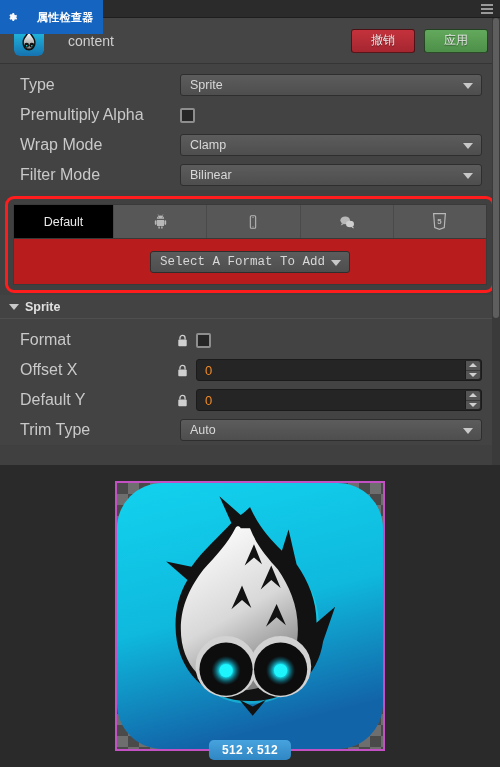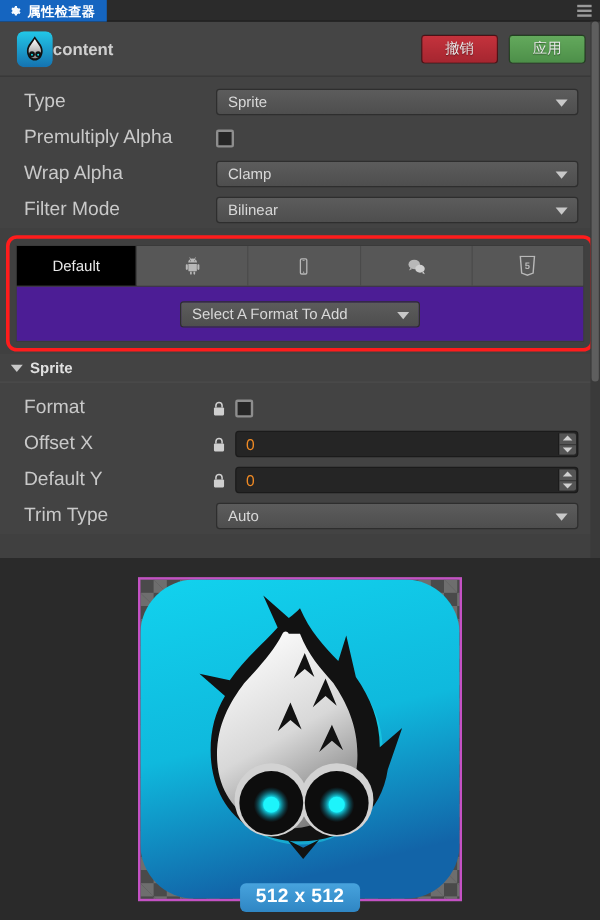--- a/index.html
+++ b/index.html
@@ -11,40 +11,40 @@
   }
   .app { position: relative; width: 500px; height: 767px; background: #404040; }
 
   
   .titlebar {
     position: relative; height: 18px; background: #2b2b2b;
     display: flex; align-items: stretch;
     border-bottom: 1px solid #1e1e1e;
   }
   .panel-tab {
-    display: flex; align-items: center; gap: 5px;
-    background: #1565c0; padding: 0 9px 0 7px; height: 18px;
+    display: flex; align-items: center; gap: 19px;
+    background: #1565c0; padding: 0 9px 0 7px; height: 34px;
   }
   .panel-tab .label { color: #ffffff; font-size: 11px; font-weight: bold; letter-spacing: .3px; }
   .gear { width: 11px; height: 11px; flex: none; display:block; }
   .titlebar-spacer { flex: 1; }
   .hamburger {
     width: 22px; display: flex; flex-direction: column; justify-content: center;
     align-items: center; gap: 2px; padding-right: 4px;
   }
   .hamburger i { display: block; width: 12px; height: 2px; background: #9a9a9a; }
 
   
   .header {
     height: 46px; background: #454545;
     display: flex; align-items: center; padding: 0 12px 0 14px;
     border-bottom: 1px solid #353535;
   }
   .asset-icon { width: 30px; height: 30px; border-radius: 6px; flex: none; display:block; }
-  .asset-name { color: #cfcfcf; font-size: 14px; font-weight: bold; margin-left: 0; flex: 1; }
+  .asset-name { color: #cfcfcf; font-size: 14px; font-weight: normal; margin-left: 24px; flex: 1; }
   .btn {
     height: 24px; min-width: 64px; border-radius: 3px; font-size: 12px;
     color: #e8e8e8; border: 1px solid rgba(0,0,0,.55);
     display: flex; align-items: center; justify-content: center;
     cursor: pointer; margin-left: 9px; padding: 0 10px;
     text-shadow: 0 1px 1px rgba(0,0,0,.45);
   }
   .btn-danger  { background: linear-gradient(#c4323c, #a52630); }
   .btn-success { background: linear-gradient(#63a95c, #4d8f49); }
 
@@ -102,21 +102,21 @@
   .fmt-block { background: #4b4b4b; border: 1px solid #3a3a3a; }
   .fmt-tabs { display: flex; height: 34px; border-bottom: 1px solid #393939; }
   .fmt-tab {
     flex: 1; display: flex; align-items: center; justify-content: center;
     cursor: pointer; background: #575757; border-right: 1px solid #4a4a4a;
     color: #d6d6d6; font-size: 12.5px;
   }
   .fmt-tab:last-child { border-right: none; }
   .fmt-tab.active { background: #000000; color: #e9e9e9; flex: 0 0 100px; }
   .fmt-tab svg { display:block; }
-  .fmt-body { height: 45px; display: flex; align-items: center; justify-content: center; background: #4c1d95; }
+  .fmt-body { height: 45px; display: flex; align-items: center; justify-content: center; background: #b91c1c; font-family: Liberation Mono, monospace; }
   .fmt-body .select { flex: 0 0 200px; }
 
   
   .section {
     height: 24px; display: flex; align-items: center; padding-left: 9px;
     background: #434343; border-bottom: 1px solid #4f4f4f; margin-top: 2px;
   }
   .sec-arrow { width:0;height:0;border-left:5px solid transparent;border-right:5px solid transparent;border-top:6px solid #c8c8c8; margin-right:6px; }
   .sec-title { color: #e0e0e0; font-size: 12.5px; font-weight: bold; }
 
@@ -130,21 +130,21 @@
     background-image:
       linear-gradient(45deg,#6e6e6e 25%,transparent 25%,transparent 75%,#6e6e6e 75%),
       linear-gradient(45deg,#6e6e6e 25%,transparent 25%,transparent 75%,#6e6e6e 75%);
     background-size: 22px 22px; background-position: 0 0, 11px 11px;
     background-color: #4a4a4a;
   }
   .img-frame svg { display: block; width: 100%; height: 100%; }
   .size-badge {
     position: absolute; left: 50%; bottom: -11px; transform: translateX(-50%);
     background: linear-gradient(#47a3dd,#2f86c4); color: #ffffff;
-    font-size: 16px; font-weight: bold; padding: 3px 13px; border-radius: 5px;
+    font-size: 12px; font-weight: bold; padding: 3px 13px; border-radius: 5px;
     white-space: nowrap; letter-spacing: .3px;
   }
 
   
   .scrollbar {
     position: absolute; right: 0; top: 18px; width: 8px; height: 447px;
     background: #3a3a3a;
   }
   .scrollbar .thumb { position: absolute; top: 0; left: 1px; width: 6px; height: 300px; background: #5e5e5e; border-radius: 3px; }
 </style>
@@ -207,21 +207,21 @@
     </div>
 
     <div class="row">
       <div class="lbl">Premultiply Alpha</div>
       <div class="ctrl-wrap">
         <div class="checkbox"></div>
       </div>
     </div>
 
     <div class="row">
-      <div class="lbl">Wrap Alpha</div>
+      <div class="lbl">Wrap Mode</div>
       <div class="ctrl-wrap">
         <div class="select">
           <span class="val">Clamp</span>
           <span class="caret"></span>
         </div>
       </div>
     </div>
 
     <div class="row">
       <div class="lbl">Filter Mode</div>

